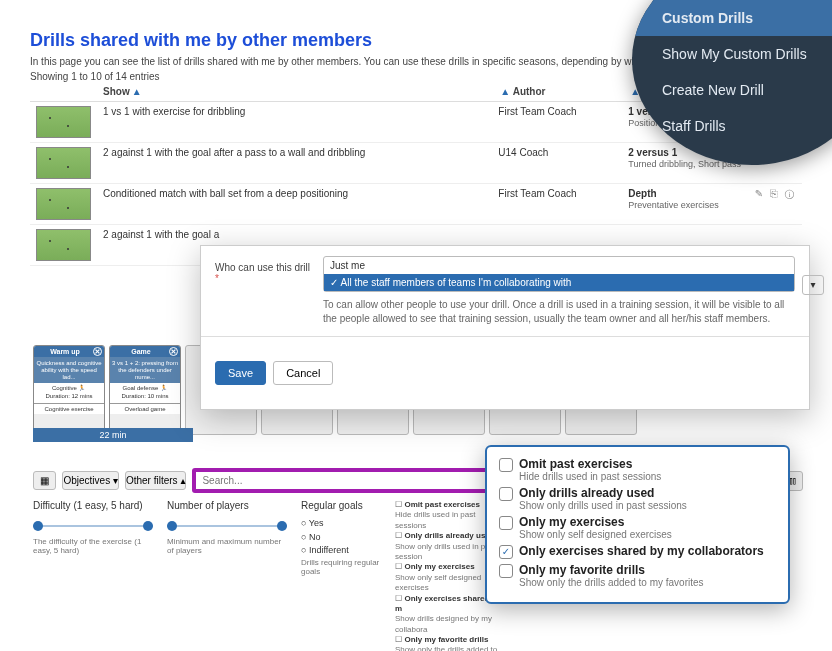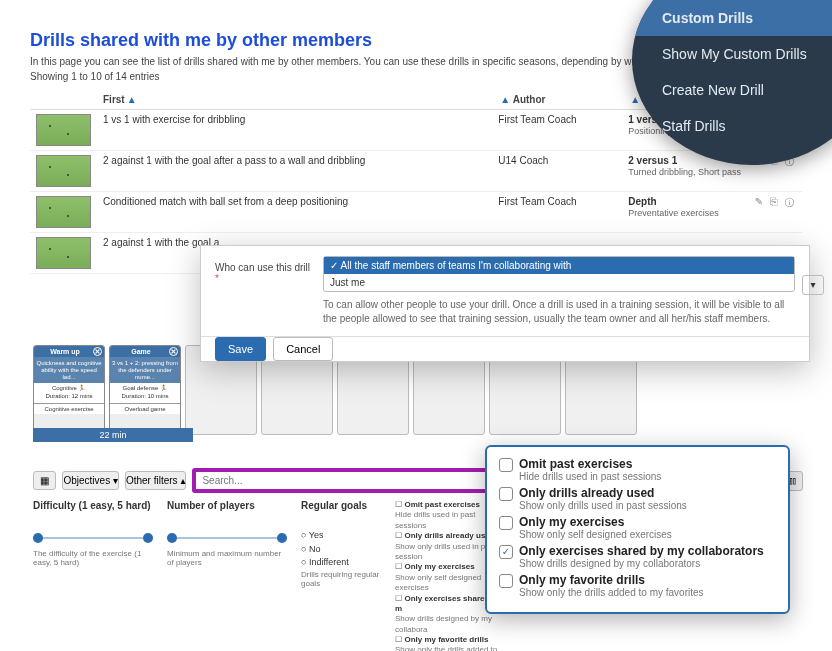--- a/index.html
+++ b/index.html
@@ -1,20 +1,20 @@
 <!DOCTYPE html>
 <html><head>
 <meta charset="utf-8">
 <style>
 *{box-sizing:border-box;margin:0;padding:0;font-family:Arial,Helvetica,sans-serif}
 body{background:#fff;width:832px;height:651px;position:relative;color:#333;font-size:11px;overflow:hidden}
 .page{padding:30px 30px 0 30px}
 h1{font-size:18px;font-weight:700;color:#1d4ed8;margin-bottom:5px}
 .intro{font-size:10px;color:#444;margin-bottom:4px}
-.count{font-size:10px;color:#444;margin-bottom:8px}
+.count{font-size:10px;color:#444;}
 table{width:100%;border-collapse:collapse;font-size:10px}
 th{text-align:left;padding:4px 6px;color:#444;font-weight:700;border-bottom:1px solid #ddd}
 th .caret{color:#2b6cb0;margin-left:2px}
 td{padding:4px 6px;vertical-align:top;border-bottom:1px solid #eee}
 .thumb{width:55px;height:32px;background:linear-gradient(#8fbf6b,#7aad59);border:1px solid #888;position:relative}
 .thumb::before,.thumb::after{content:"";position:absolute;width:2px;height:2px;background:#333;border-radius:50%}
 .thumb::before{left:12px;top:10px}
 .thumb::after{left:30px;top:18px}
 .goal-main{color:#333;font-weight:700}
 .goal-sub{color:#666;font-weight:400;font-size:9px}
@@ -28,21 +28,21 @@
 .popup{position:absolute;left:200px;top:245px;width:610px;background:#fff;border:1px solid #ccc;box-shadow:0 8px 30px rgba(0,0,0,.25);z-index:10}
 .popup-body{padding:10px 14px 10px 14px}
 .lbl{float:left;width:98px;font-size:10px;padding-top:6px;color:#444}
 .lbl .req{color:#d9534f}
 .sel-wrap{margin-left:108px}
 .sel-box{border:1px solid #bbb;border-radius:3px;font-size:10px;position:relative}
 .sel-opt{padding:3px 6px}
 .sel-opt.sel{background:#2b6cb0;color:#fff}
 .sel-arrow{position:absolute;right:-30px;top:18px;border:1px solid #bbb;border-radius:3px;width:22px;height:20px;text-align:center;line-height:18px}
 .hint{font-size:10px;color:#666;margin:6px 0 0 108px;line-height:1.4}
-.popup-foot{border-top:1px solid #ddd;padding:0 14px}
+.popup-foot{border-top:1px solid #ddd;padding:24px 14px}
 .btn{padding:5px 12px;border:1px solid #bbb;background:#fff;border-radius:3px;font-size:11px;cursor:pointer}
 .btn.primary{background:#2b6cb0;color:#fff;border-color:#2b6cb0;margin-right:4px}
 
 .cards{position:absolute;left:33px;top:345px;display:flex;gap:4px}
 .card{width:72px;height:90px;border:1px solid #888;border-radius:3px;background:#eee;font-size:7px;text-align:center;overflow:hidden}
 .card.empty{background:#f0f0f0;border:1px solid #bbb}
 .card-head{background:#3b6fa5;color:#fff;padding:2px 10px 2px 2px;font-weight:700;position:relative}
 .card-head .x{position:absolute;right:2px;top:1px;width:9px;height:9px;border:1px solid #fff;border-radius:50%;font-size:7px;line-height:7px}
 .card-title{background:#5a83ad;color:#fff;padding:3px 2px;font-size:6px;line-height:1.2;height:26px}
 .card-meta{background:#fff;padding:2px;font-size:6px;line-height:1.3}
@@ -50,21 +50,21 @@
 .timebar{position:absolute;left:33px;top:428px;width:160px;height:14px;background:#3b6fa5;color:#fff;font-size:9px;text-align:center;line-height:14px}
 
 .toolbar{position:absolute;left:33px;top:468px;display:flex;gap:6px;align-items:center;width:770px}
 .tbtn{border:1px solid #bbb;background:#eee;padding:3px 0;font-size:10px;border-radius:3px;cursor:pointer}
 .tbtn.icon{padding:3px 6px}
 .search{flex:1;border:4px solid #a21caf;padding:3px 6px;font-size:10px;border-radius:3px}
 .onbtn{background:#2b6cb0;color:#fff;border:1px solid #2b6cb0;padding:3px 8px;font-size:10px;border-radius:3px}
 
 .filters{position:absolute;left:33px;top:500px;width:770px;display:flex;gap:14px;font-size:9px}
 .fcol{flex:none}
-.fcol h4{font-size:10px;font-weight:700;margin-bottom:18px}
+.fcol h4{font-size:10px;font-weight:400;margin-bottom:6px}
 .fsub{color:#777;font-size:8px}
 .slider{height:18px;position:relative;margin:2px 0}
 .slider .track{position:absolute;left:0;right:0;top:8px;height:2px;background:#aac4df}
 .slider .dot{position:absolute;top:4px;width:10px;height:10px;border-radius:50%;background:#2b6cb0}
 .radio{display:block;font-size:9px;line-height:1.5}
 .chklist{font-size:8px;color:#555;line-height:1.3}
 .chklist b{color:#333}
 
 .overlay{position:absolute;left:485px;top:445px;width:305px;background:#fff;border:2px solid #2b6cb0;border-radius:6px;padding:10px 12px;z-index:20;box-shadow:0 6px 24px rgba(0,0,0,.3)}
 .orow{display:flex;align-items:flex-start;gap:6px;margin-bottom:4px}
@@ -77,21 +77,21 @@
 
 <div class="page">
   <h1>Drills shared with me by other members</h1>
   <p class="intro">In this page you can see the list of drills shared with me by other members. You can use these drills in specific seasons, depending by which is the season you are collabor</p>
   <p class="count">Showing 1 to 10 of 14 entries</p>
 
   <table>
     <thead>
         <tr>
       <th style="width:62px"></th>
-      <th><span>First</span><span class="caret">▲</span></th>
+      <th><span>Show</span><span class="caret">▲</span></th>
       <th><span class="caret">▲</span> <span>Author</span></th>
       <th><span class="caret">▲</span> <span>Goals</span></th>
     </tr>
       </thead>
     <tbody>
       <tr>
         <td>
             <div class="thumb"></div>
           </td>
         <td>1 vs 1 with exercise for dribbling</td>
@@ -133,22 +133,22 @@
     <div class="bubble-item">Create New Drill</div>
     <div class="bubble-item">Staff Drills</div>
   </div>
 </div>
 
 <div class="popup">
   <div class="popup-body">
     <div class="lbl"><span>Who can use this drill</span> <span class="req">*</span></div>
     <div class="sel-wrap">
       <div class="sel-box">
+        <div class="sel-opt">Just me</div>
         <div class="sel-opt sel">✓ <span>All the staff members of teams I'm collaborating with</span></div>
-        <div class="sel-opt">Just me</div>
         <div class="sel-arrow">▾</div>
       </div>
     </div>
     <div class="hint">To can allow other people to use your drill. Once a drill is used in a training session, it will be visible to all the people allowed to see that training session, usually the team owner and all her/his staff members.</div>
     <div style="clear:both"></div>
   </div>
   <div class="popup-foot">
     <button class="btn primary">Save</button>
     <button class="btn">Cancel</button>
   </div>
@@ -244,21 +244,20 @@
     <div class="ochk"></div>
     <div class="otext">
         <div class="ot">Only my exercises</div>
         <div class="os">Show only self designed exercises</div>
       </div>
   </div>
   <div class="orow">
     <div class="ochk">✓</div>
     <div class="otext">
         <div class="ot">Only exercises shared by my collaborators</div>
-        <div class="os">Show drills designed by my collaborators</div>
       </div>
   </div>
   <div class="orow">
     <div class="ochk"></div>
     <div class="otext">
         <div class="ot">Only my favorite drills</div>
         <div class="os">Show only the drills added to my favorites</div>
       </div>
   </div>
 </div>

